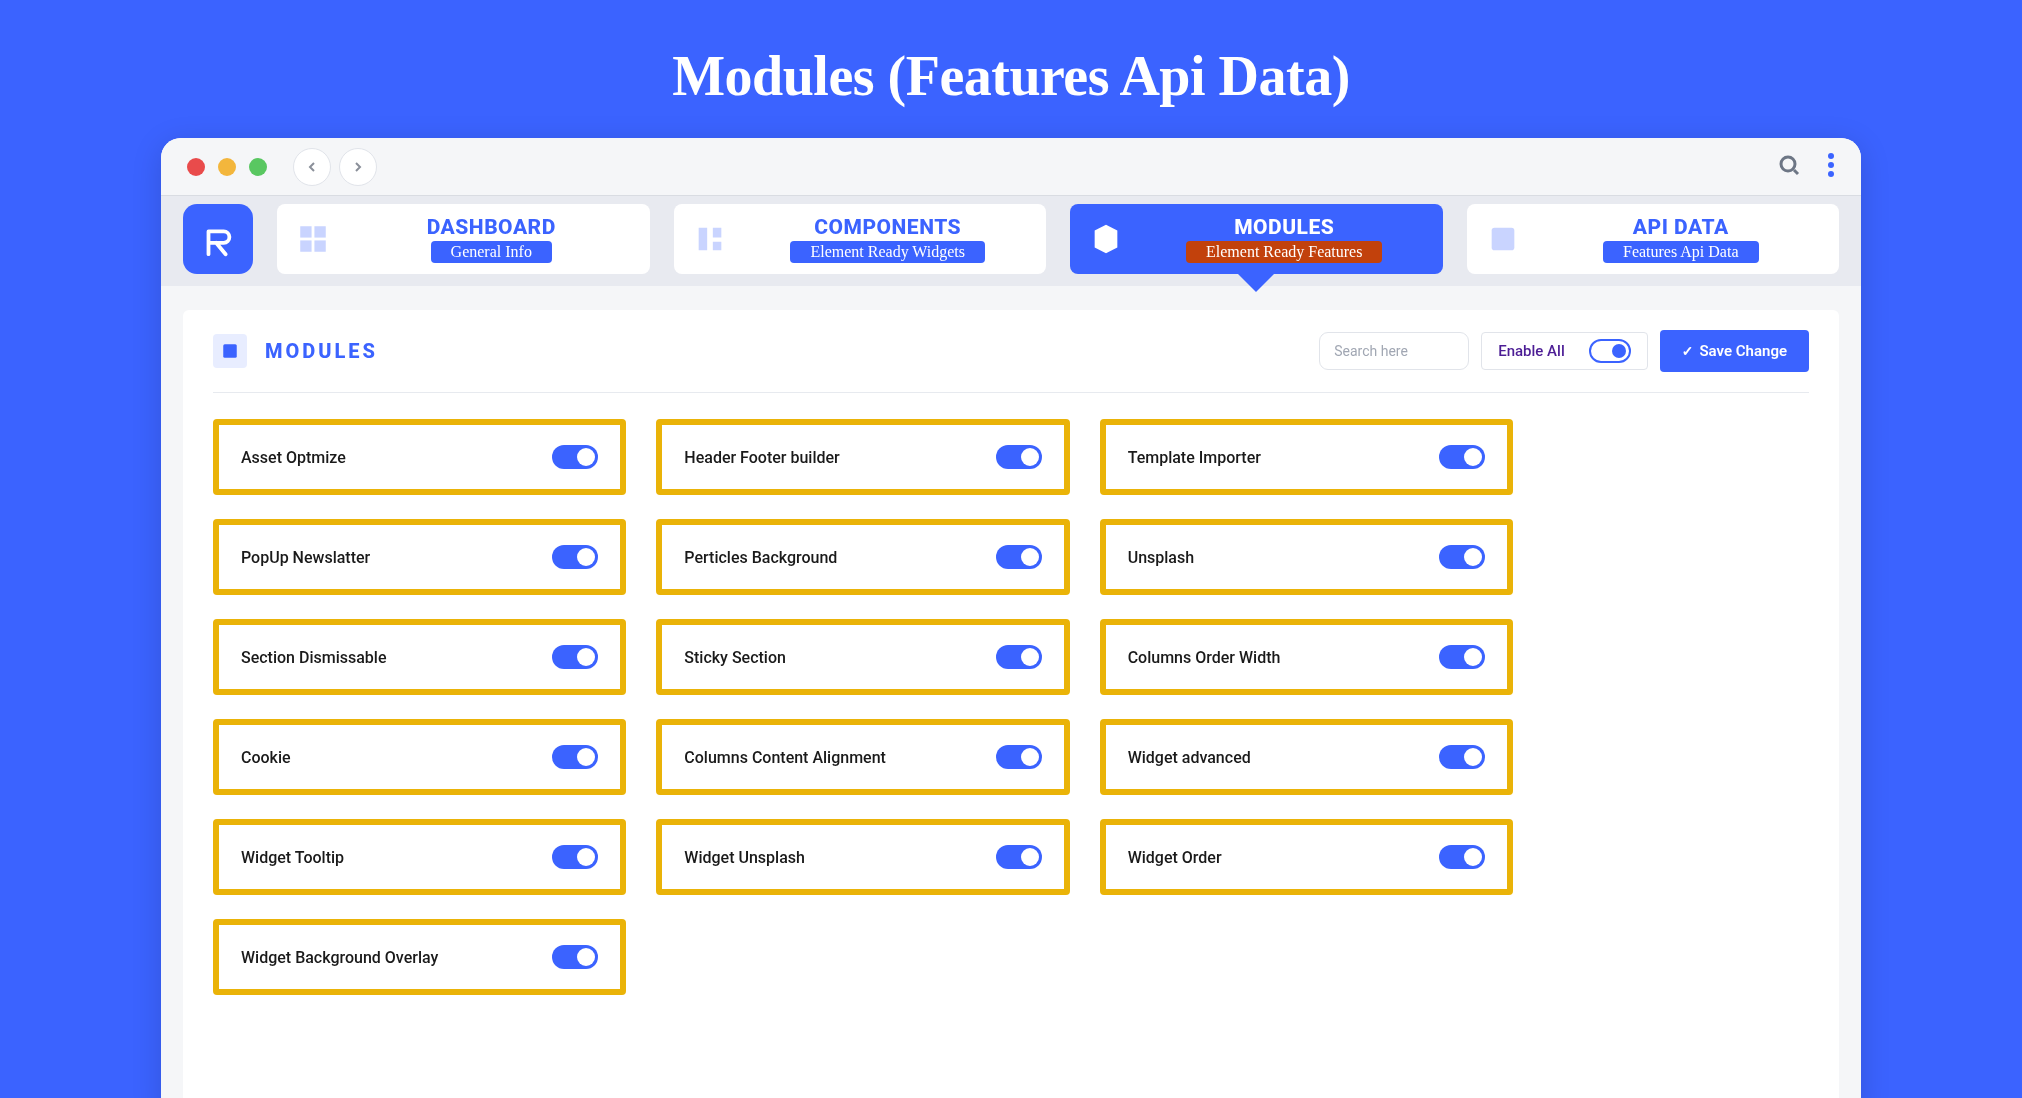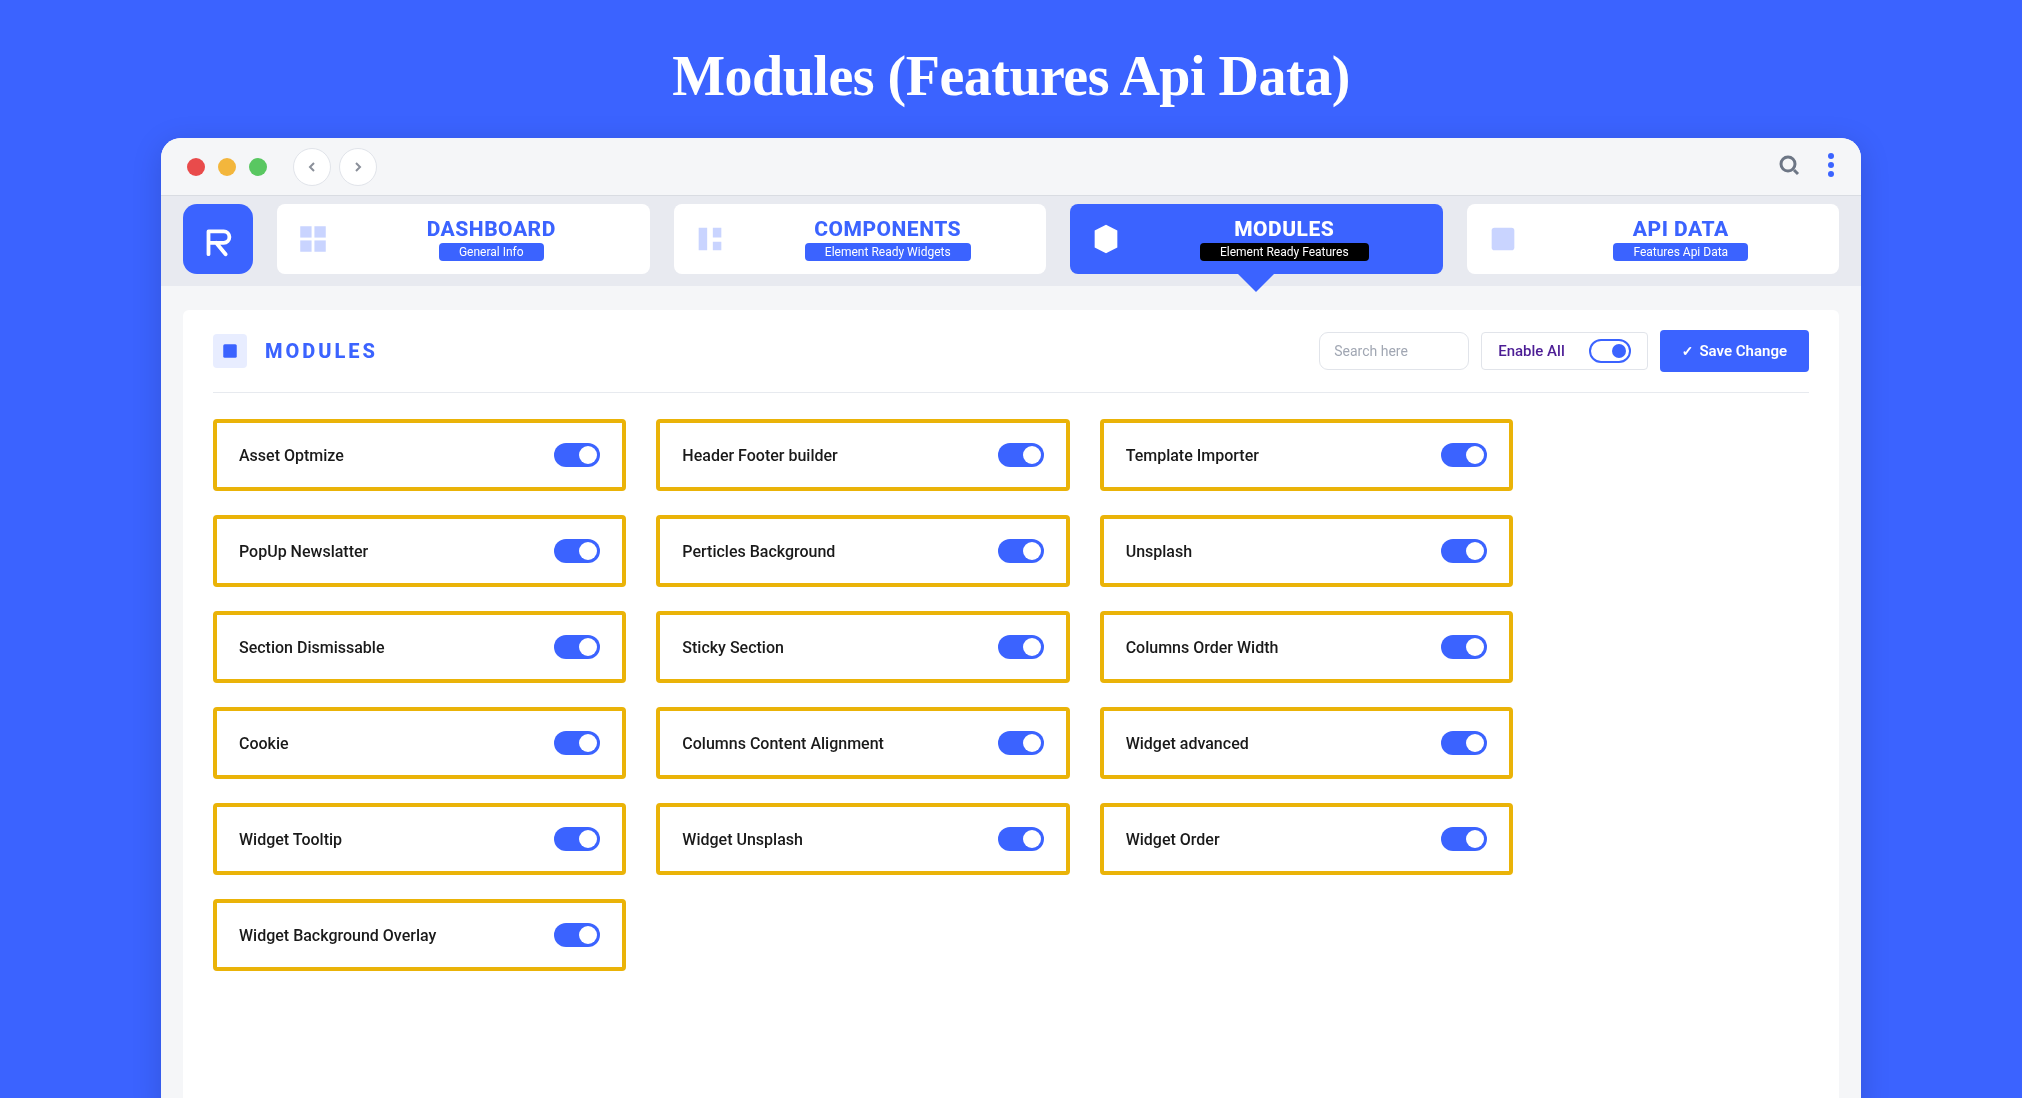--- a/index.html
+++ b/index.html
@@ -105,25 +105,25 @@
   border-radius: 6px;
   display:flex; align-items:center; justify-content:center;
   color:#c9d4ff;
   flex-shrink:0;
 }
 .tab-item.active .tab-icon { color:#ffffff; }
 
 .tab-text { display:flex; flex-direction:column; align-items:center; flex:1; }
 .tab-title { color:#3b63ff; font-weight:800; font-size:21px; letter-spacing:0.5px; }
 .tab-sub {
-  background: #3b63ff; color:#fff; font-size:12px; border-radius:4px;
-  padding:2px 20px; margin-top:2px; display:inline-block;
+  background: #3b63ff; color:#fff; font-size:16px; border-radius:4px;
+  padding:2px 20px; margin-top:2px; display:inline-block;font-family:Liberation Serif, serif;
 }
 .tab-item.active .tab-title { color:#ffffff; }
-.tab-item.active .tab-sub { background:#000000; color:#ffffff; }
+.tab-item.active .tab-sub { background:#c2410c; color:#ffffff; }
 
 .content-card {
   margin: 24px 22px 0 22px;
   background: #ffffff;
   border-radius: 6px;
   padding: 20px 30px 0 30px;
   min-height: 800px;
 }
 
 .card-header {
@@ -169,21 +169,21 @@
 
 .modules-grid {
   display:grid;
   grid-template-columns: repeat(3, 1fr);
   gap: 24px 30px;
   padding-top: 26px;
   max-width: 1300px;
 }
 
 .module-card {
-  border:4px solid #eab308; border-radius:4px;
+  border:6px solid #eab308; border-radius:4px;
   padding: 20px 22px;
   display:flex; align-items:center; justify-content:space-between;
   font-size:16px; color:#1a1a1a; font-weight:500;
 }
 
 .switch {
   width:46px; height:24px; background:#3b63ff; border-radius:24px;
   position:relative; flex-shrink:0;
 }
 .switch::after{

